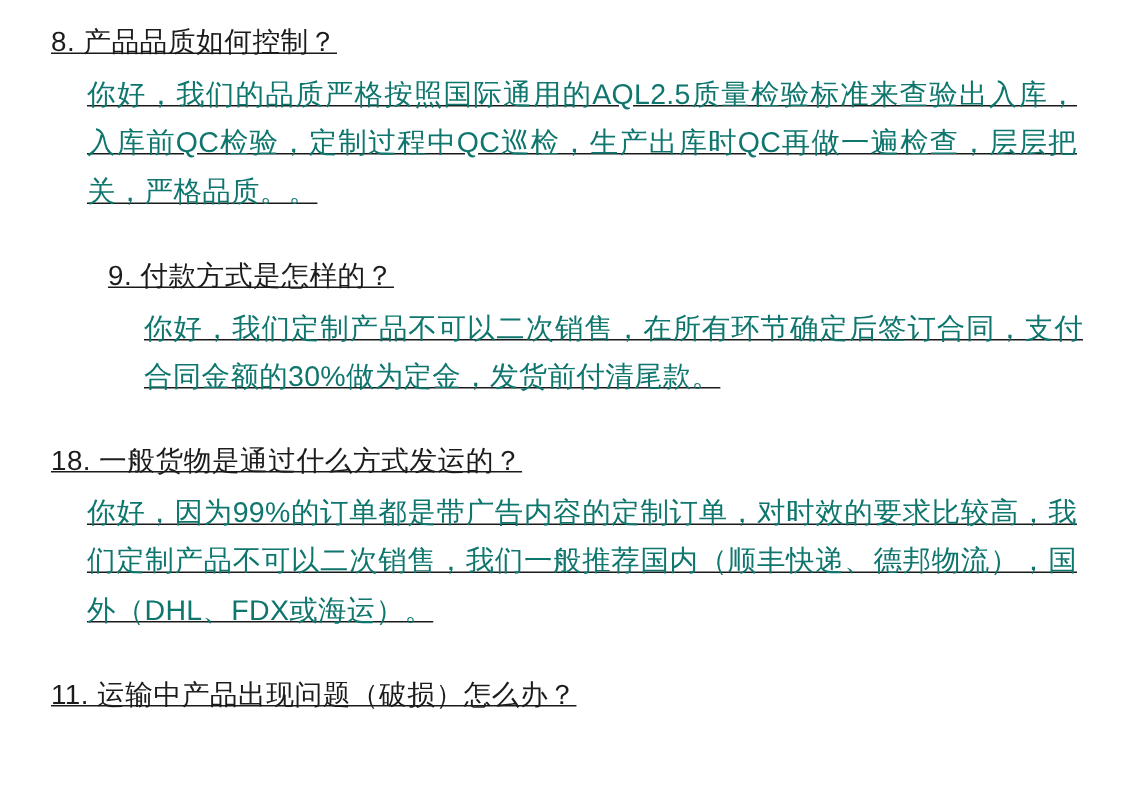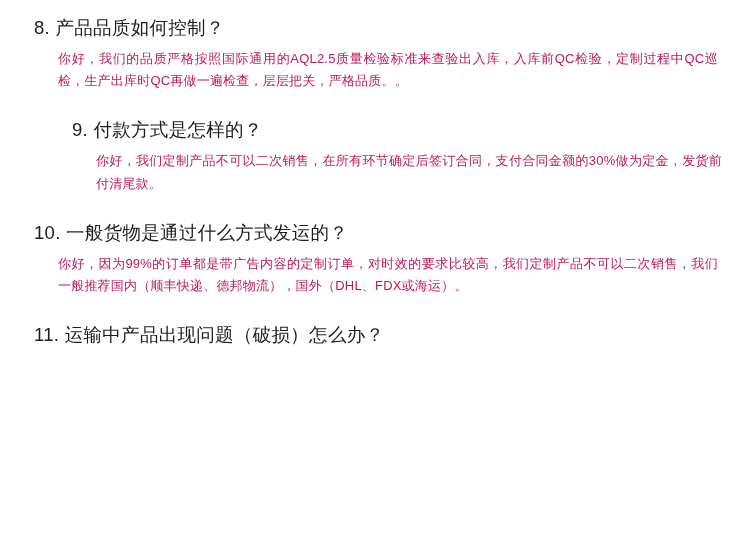--- a/index.html
+++ b/index.html
@@ -15,33 +15,34 @@
     overflow: hidden;
   }
   .page {
     width: 750px;
     height: 533px;
     box-sizing: border-box;
     padding: 14px 28px 0 34px;
   }
   .faq-block {
     margin-bottom: 18px;
+    text-decoration: underline;
   }
   .faq-question {
     font-size: 18.5px;
     line-height: 1.5;
     color: #1c1c1c;
     letter-spacing: 0.3px;
     margin: 0 0 6px 0;
     font-weight: 400;
   }
   .faq-answer {
-    font-size: 13px;
+    font-size: 19px;
     line-height: 1.72;
-    color: #be185d;
+    color: #0f766e;
     margin: 0;
     padding-left: 24px;
     letter-spacing: 0.2px;
     text-align: justify;
     text-justify: inter-ideograph;
     max-width: 660px;
   }
   .block-1 { margin-bottom: 24px; }
   .block-2 { margin-bottom: 24px; margin-left: 38px; }
   .block-3 { margin-bottom: 24px; }
@@ -56,21 +57,21 @@
     <p class="faq-question">8. 产品品质如何控制？</p>
     <p class="faq-answer">你好，我们的品质严格按照国际通用的AQL2.5质量检验标准来查验出入库，入库前QC检验，定制过程中QC巡检，生产出库时QC再做一遍检查，层层把关，严格品质。。</p>
   </div>
 
   <div class="faq-block block-2">
     <p class="faq-question">9. 付款方式是怎样的？</p>
     <p class="faq-answer">你好，我们定制产品不可以二次销售，在所有环节确定后签订合同，支付合同金额的30%做为定金，发货前付清尾款。</p>
   </div>
 
   <div class="faq-block block-3">
-    <p class="faq-question">10. 一般货物是通过什么方式发运的？</p>
+    <p class="faq-question">18. 一般货物是通过什么方式发运的？</p>
     <p class="faq-answer">你好，因为99%的订单都是带广告内容的定制订单，对时效的要求比较高，我们定制产品不可以二次销售，我们一般推荐国内（顺丰快递、德邦物流），国外（DHL、FDX或海运）。</p>
   </div>
 
   <div class="faq-block block-4">
     <p class="faq-question">11. 运输中产品出现问题（破损）怎么办？</p>
   </div>
 
 </div>
 
 </body></html>

